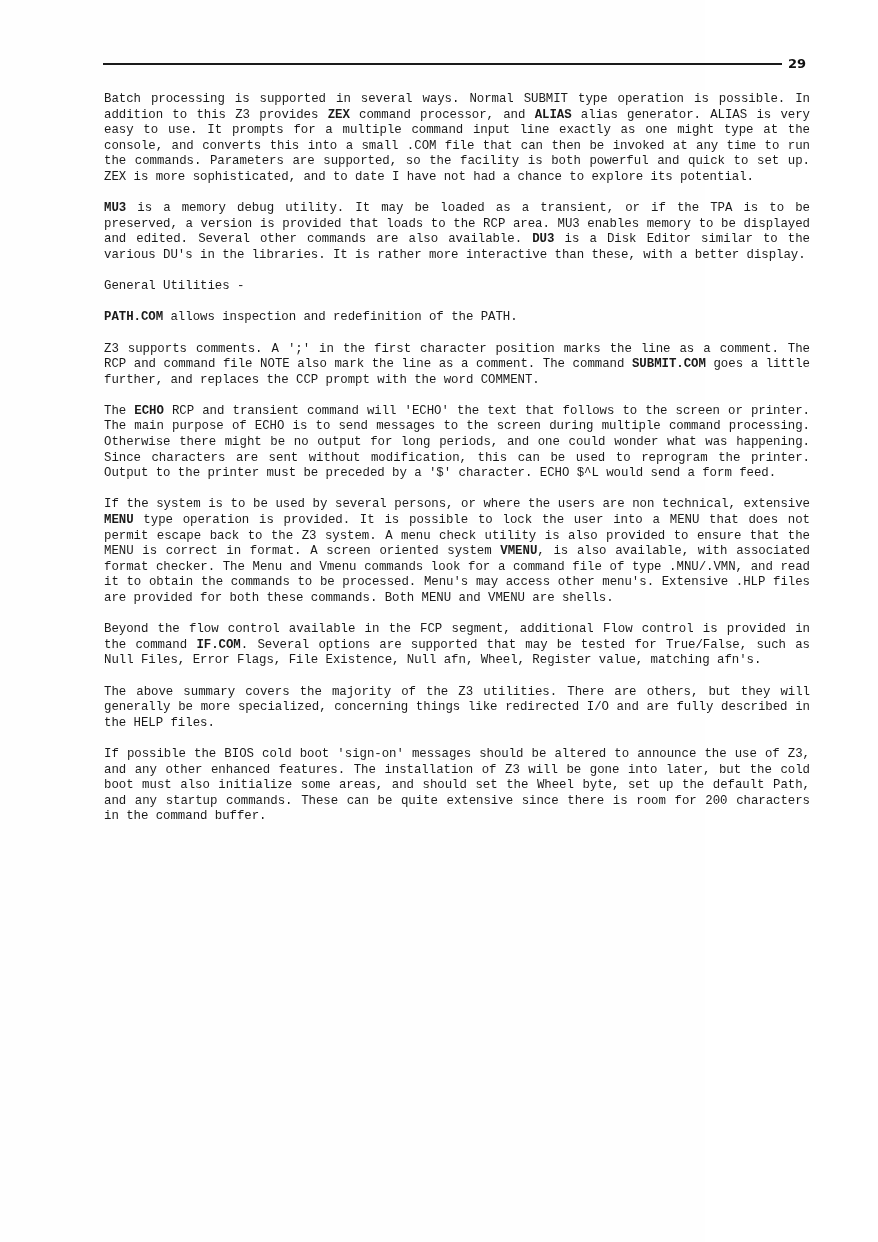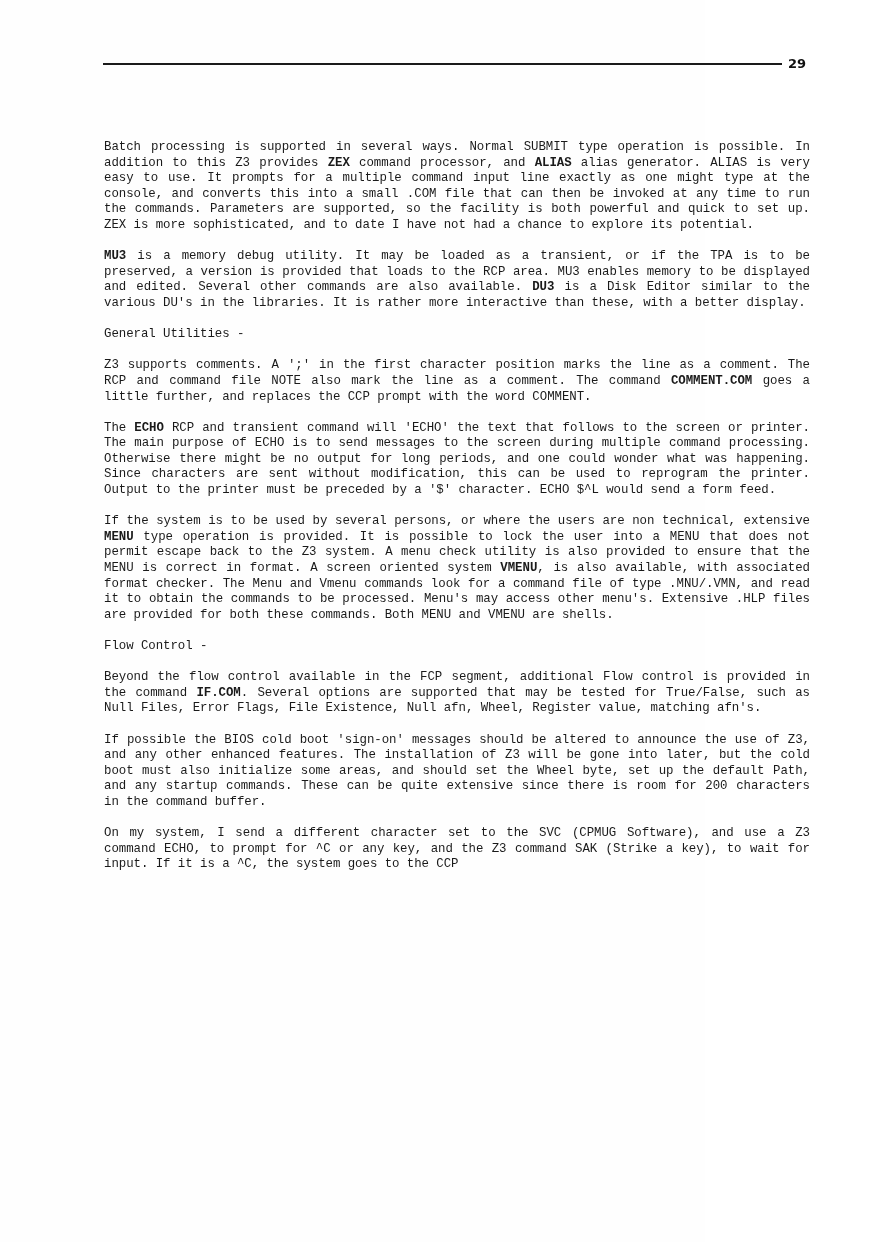--- a/index.html
+++ b/index.html
@@ -4,51 +4,51 @@
 <style>
   html, body { margin: 0; padding: 0; background: #ffffff; }
   body { width: 878px; height: 1242px; position: relative; overflow: hidden; }
   .page { position: absolute; left: 0; top: 0; width: 705px; height: 1242px; background: #fefefe; }
   .rule { position: absolute; left: 103px; top: 63px; width: 679px; height: 2px; background: #1a1a1a; }
   .pagenum { position: absolute; left: 788px; top: 56px; font-family: "DejaVu Sans", sans-serif; font-weight: bold; font-size: 13px; color: #111; }
   .body {
     position: absolute; left: 104px; top: 92px; width: 706px;
     font-family: "Liberation Mono", "DejaVu Sans Mono", monospace;
     font-size: 12.4px; line-height: 15.6px; color: #1a1a1a;
-    text-align: justify; letter-spacing: -0.05px; margin-top: 48px;
+    text-align: justify; letter-spacing: -0.05px;
   }
   .p { margin: 0 0 15.6px 0; text-align: justify; text-align-last: left; }
   .h { margin: 0 0 15.6px 0; font-weight: normal; }
   b { font-weight: bold; }
 </style>
 </head>
 <body>
 
 <div class="page">
   <div class="rule"></div>
   <div class="pagenum">29</div>
 
   <div class="body">
     <p class="p"><span>Batch processing is supported in several ways.  Normal SUBMIT type operation is possible.  In addition to this Z3 provides </span><b>ZEX</b><span> command processor, and </span><b>ALIAS</b><span> alias generator.  ALIAS is very easy to use.  It prompts for a multiple command input line exactly as one might type at the console, and converts this into a small .COM file that can then be invoked at any time to run the commands. Parameters are supported, so the facility is both powerful and quick to set up. ZEX is more sophisticated, and to date I have not had a chance to explore its potential.</span></p>
 
     <p class="p"><b>MU3</b><span> is a memory debug utility.  It may be loaded as a transient, or if the TPA is to be preserved, a version is provided that loads to the RCP area.  MU3 enables memory to be displayed and edited.  Several other commands are also available.  </span><b>DU3</b><span> is a Disk Editor similar to the various DU's in the libraries. It is rather more interactive than these, with a better display.</span></p>
 
     <p class="h">General Utilities -</p>
 
+    <p class="p"><b>PATH.COM</b><span> allows inspection and redefinition of the PATH.</span></p>
 
-    <p class="p"><span>Z3 supports comments.  A ';' in the first character position marks the line as a comment.  The RCP and command file NOTE also mark the line as a comment.  The command </span><b>COMMENT.COM</b><span> goes a little further, and replaces the CCP prompt with the word COMMENT.</span></p>
+    <p class="p"><span>Z3 supports comments.  A ';' in the first character position marks the line as a comment.  The RCP and command file NOTE also mark the line as a comment.  The command </span><b>SUBMIT.COM</b><span> goes a little further, and replaces the CCP prompt with the word COMMENT.</span></p>
 
     <p class="p"><span>The </span><b>ECHO</b><span> RCP and transient command will 'ECHO' the text that follows to the screen or printer.  The main purpose of ECHO is to send messages to the screen during multiple command processing.  Otherwise there might be no output for long periods, and one could wonder what was happening.  Since characters are sent without modification, this can be used to reprogram the printer.  Output to the printer must be preceded by a '$' character.  ECHO $^L would send a form feed.</span></p>
 
 
     <p class="p"><span>If the system is to be used by several persons, or where the users are non technical, extensive </span><b>MENU</b><span> type operation is provided.  It is possible to lock the user into a MENU that does not permit escape back to the Z3 system.  A menu check utility is also provided to ensure that the MENU is correct in format.  A screen oriented system </span><b>VMENU</b><span>, is also available, with associated format checker. The Menu and Vmenu commands look for a command file of type .MNU/.VMN, and read it to obtain the commands to be processed.  Menu's may access other menu's. Extensive .HLP files are provided for both these commands.  Both MENU and VMENU are shells.</span></p>
 
-    <p class="h">Flow Control -</p>
 
     <p class="p"><span>Beyond the flow control available in the FCP segment, additional Flow control is provided in the command </span><b>IF.COM</b><span>.  Several options are supported that may be tested for True/False, such as Null Files, Error Flags, File Existence, Null afn, Wheel, Register value, matching afn's.</span></p>
 
+    <p class="p">The above summary covers the majority of the Z3 utilities.  There are others, but they will generally be more specialized, concerning things like redirected I/O and are fully described in the HELP files.</p>
 
 
     <p class="p">If possible the BIOS cold boot 'sign-on' messages should be altered to announce the use of Z3, and any other enhanced features.  The installation of Z3 will be gone into later, but the cold boot must also initialize some areas, and should set the Wheel byte, set up the default Path, and any startup commands.  These can be quite extensive since there is room for 200 characters in the command buffer.</p>
 
-    <p class="p">On my system, I send a different character set to the SVC (CPMUG Software), and use a Z3 command ECHO, to prompt for ^C or any key, and the Z3 command SAK (Strike a key), to wait for input.  If it is a ^C, the system goes to the CCP</p>
   </div>
 </div>
 
 </body></html>

